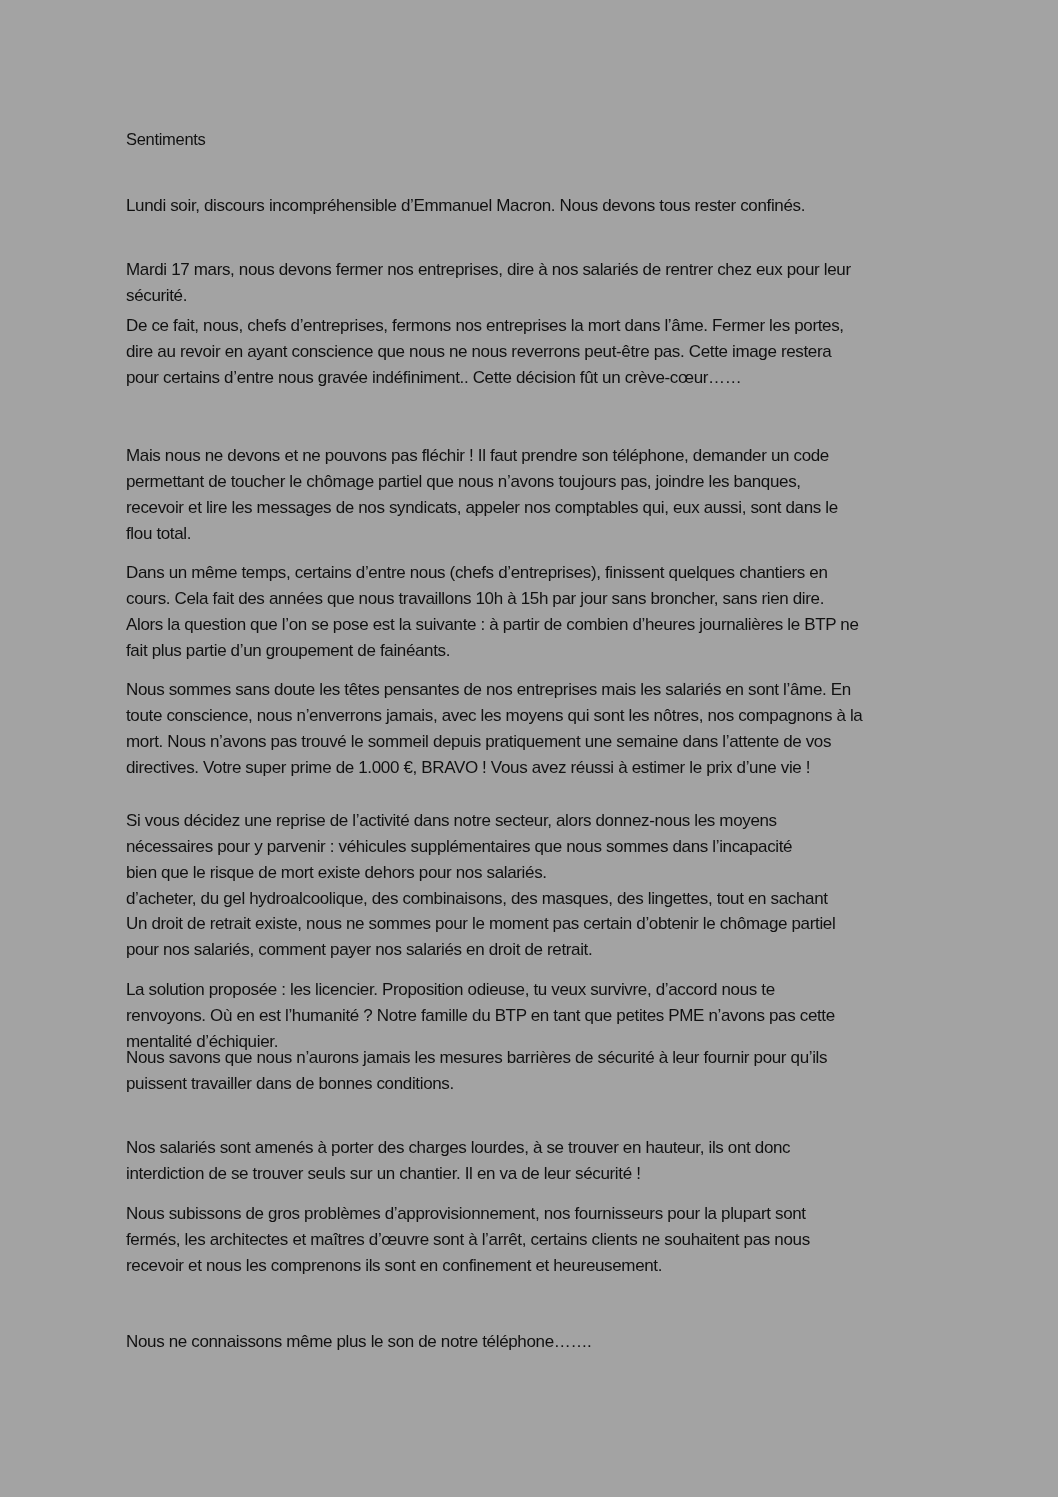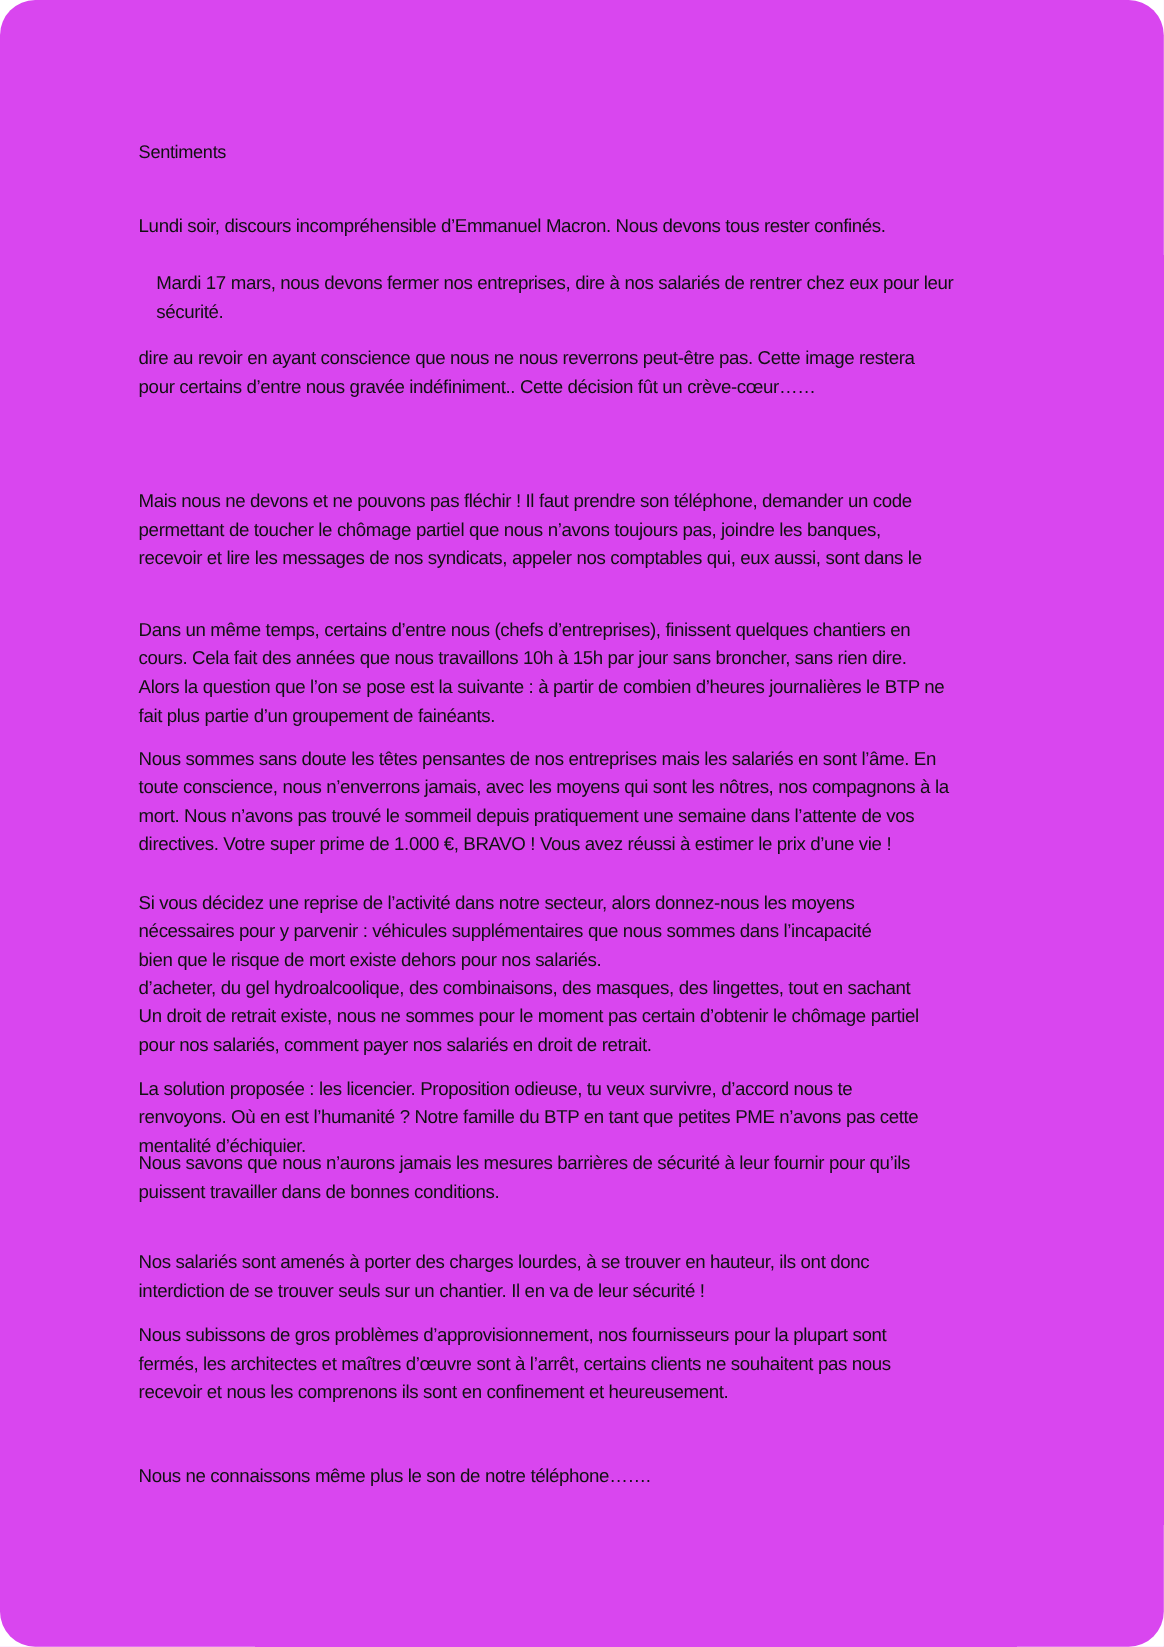--- a/index.html
+++ b/index.html
@@ -13,22 +13,21 @@
     position: relative;
     overflow: hidden;
     font-family: "Liberation Sans", "DejaVu Sans", sans-serif;
     color: #111111;
   }
   .page {
     position: absolute;
     left: 0; top: 0;
     width: 1058px;
     height: 1497px;
-    background: #d946ef;
-    border-radius: 32px;
+    background: #a3a3a3;
   }
   .title {
     position: absolute;
     left: 126px;
     top: 129px;
     font-size: 16.5px;
     line-height: 20px;
     letter-spacing: -0.3px;
   }
   .para {
@@ -49,34 +48,36 @@
 <body>
 
 <div class="page">
 
   <div class="title">Sentiments</div>
 
   <p class="para" style="top:193px;">
     <span class="line">Lundi soir, discours incompréhensible d’Emmanuel Macron. Nous devons tous rester confinés.</span>
   </p>
 
-  <p class="para" style="top:245px;margin-left:16px;">
+  <p class="para" style="top:257px;">
     <span class="line">Mardi 17 mars, nous devons fermer nos entreprises, dire à nos salariés de rentrer chez eux pour leur</span>
     <span class="line">sécurité.</span>
   </p>
 
   <p class="para" style="top:313px;">
+    <span class="line">De ce fait, nous, chefs d’entreprises, fermons nos entreprises la mort dans l’âme. Fermer les portes,</span>
     <span class="line">dire au revoir en ayant conscience que nous ne nous reverrons peut-être pas. Cette image restera</span>
     <span class="line">pour certains d’entre nous gravée indéfiniment..  Cette décision fût un crève-cœur……</span>
   </p>
 
   <p class="para" style="top:443px;">
     <span class="line">Mais nous ne devons et ne pouvons pas fléchir ! Il faut prendre son téléphone, demander un code</span>
     <span class="line">permettant de toucher le chômage partiel que nous n’avons toujours pas, joindre les banques,</span>
     <span class="line">recevoir et lire les messages de nos syndicats, appeler nos comptables qui, eux aussi, sont dans le</span>
+    <span class="line">flou total.</span>
   </p>
 
   <p class="para" style="top:560px;">
     <span class="line">Dans un même temps, certains d’entre nous (chefs d’entreprises), finissent quelques chantiers en</span>
     <span class="line">cours. Cela fait des années que nous travaillons 10h à 15h par jour sans broncher, sans rien dire.</span>
     <span class="line">Alors la question que l’on se pose est la suivante : à partir de combien d’heures journalières le BTP ne</span>
     <span class="line">fait plus partie d’un groupement de fainéants.</span>
   </p>
 
   <p class="para" style="top:677px;">

